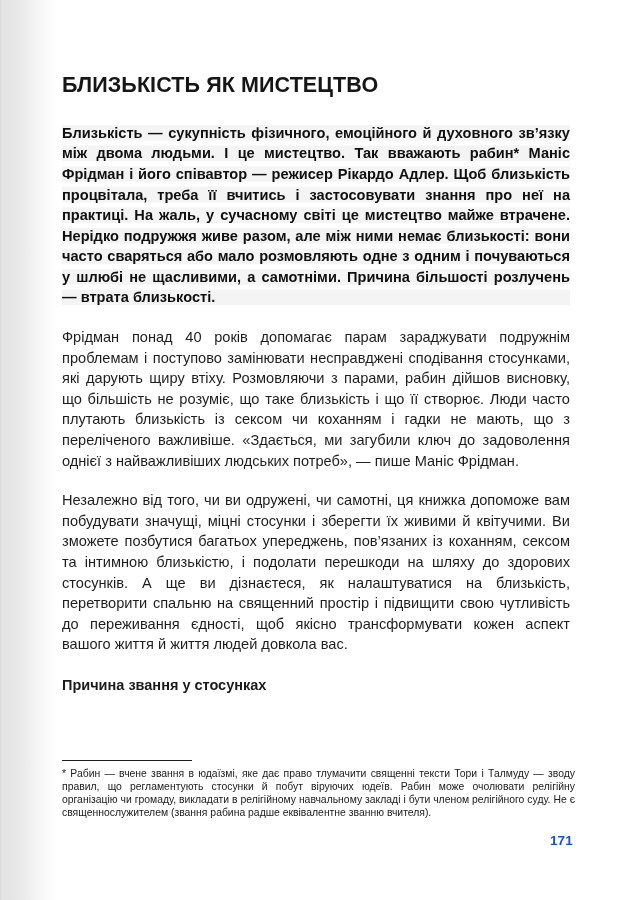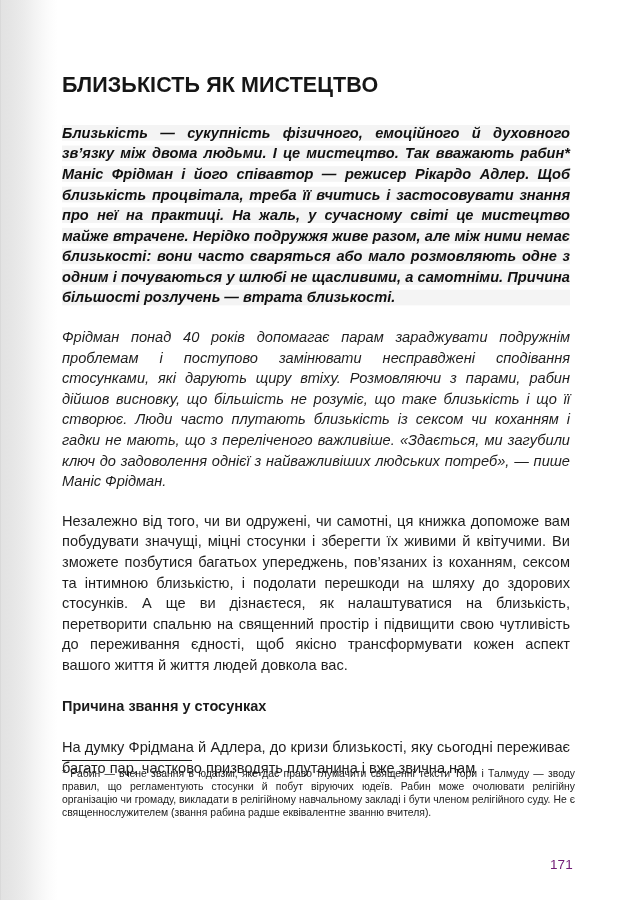--- a/index.html
+++ b/index.html
@@ -105,21 +105,21 @@
         rgba(0,0,0,0) 0,
         rgba(0,0,0,0) 2px,
         rgba(0,0,0,0.045) 2px,
         rgba(0,0,0,0.045) 18px,
         rgba(0,0,0,0) 18px,
         rgba(0,0,0,0) 20.6px);
     background-size: 100% 20.6px;
   }
 
   .para-gap-lg { margin-top: 22px; }
-  .para-gap-xl { margin-top: 25px; font-style: italic; }
+  .para-gap-xl { margin-top: 25px; }
 
   
   .footnote-block {
     position: absolute;
     left: 62px;
     right: 60px;
     top: 760px;
   }
   .footnote-rule {
     width: 130px;
@@ -137,24 +137,24 @@
   }
   .footnote-text .fn-marker {
     font-size: 10.4px;
     vertical-align: baseline;
   }
 
   
   .page-number {
     position: absolute;
     right: 62px;
-    bottom: 28px;
+    bottom: 52px;
     font-size: 13.5px;
-    font-weight: 400;
-    color: #701a75;
+    font-weight: 700;
+    color: #1d4ed8;
     letter-spacing: 0.2px;
   }
 </style>
 </head>
 <body>
 
 <div class="spine-shadow"></div>
 <div class="spine-line"></div>
 
 <div class="page">
@@ -163,21 +163,20 @@
 
   <p class="body-para lead-para para-gap-xl">Близькість — сукупність фізичного, емоційного й духовного зв’язку між двома людьми. І це мистецтво. Так вважають рабин* Маніс Фрідман і його співавтор — режисер Рікардо Адлер. Щоб близькість процвітала, треба її вчитись і застосовувати знання про неї на практиці. На жаль, у сучасному світі це мистецтво майже втрачене. Нерідко подружжя живе разом, але між ними немає близькості: вони часто сваряться або мало розмовляють одне з одним і почуваються у шлюбі не щасливими, а самотніми. Причина більшості розлучень — втрата близькості.</p>
 
   <p class="body-para para-gap-xl">Фрідман понад 40 років допомагає парам зараджувати подружнім проблемам і поступово замінювати несправджені сподівання стосунками, які дарують щиру втіху. Розмовляючи з парами, рабин дійшов висновку, що більшість не розуміє, що таке близькість і що її створює. Люди часто плутають близькість із сексом чи коханням і гадки не мають, що з переліченого важливіше. «Здається, ми загубили ключ до задоволення однієї з найважливіших людських потреб», — пише Маніс Фрідман.</p>
 
   <p class="body-para">Незалежно від того, чи ви одружені, чи самотні, ця книжка допоможе вам побудувати значущі, міцні стосунки і зберегти їх живими й квітучими. Ви зможете позбутися багатьох упереджень, пов’язаних із коханням, сексом та інтимною близькістю, і подолати перешкоди на шляху до здорових стосунків. А ще ви дізнаєтеся, як налаштуватися на близькість, перетворити спальню на священний простір і підвищити свою чутливість до переживання єдності, щоб якісно трансформувати кожен аспект вашого життя й життя людей довкола вас.</p>
 
 
   <h3 class="subsection-title">Причина звання у стосунках</h3>
 
-  <p class="body-para para-gap-lg">На думку Фрідмана й Адлера, до кризи близькості, яку сьогодні переживає багато пар, частково призводять плутанина і вже звична нам</p>
 
 </div>
 
 <div class="footnote-block">
   <div class="footnote-rule"></div>
   <p class="footnote-text"><span class="fn-marker">*</span> <span>Рабин — вчене звання в юдаїзмі, яке дає право тлумачити священні тексти Тори і Талмуду — зводу правил, що регламентують стосунки й побут віруючих юдеїв. Рабин може очолювати релігійну організацію чи громаду, викладати в релігійному навчальному закладі і бути членом релігійного суду. Не є священнослужителем (звання рабина радше еквівалентне званню вчителя).</span></p>
 </div>
 
 <div class="page-number">171</div>
 

